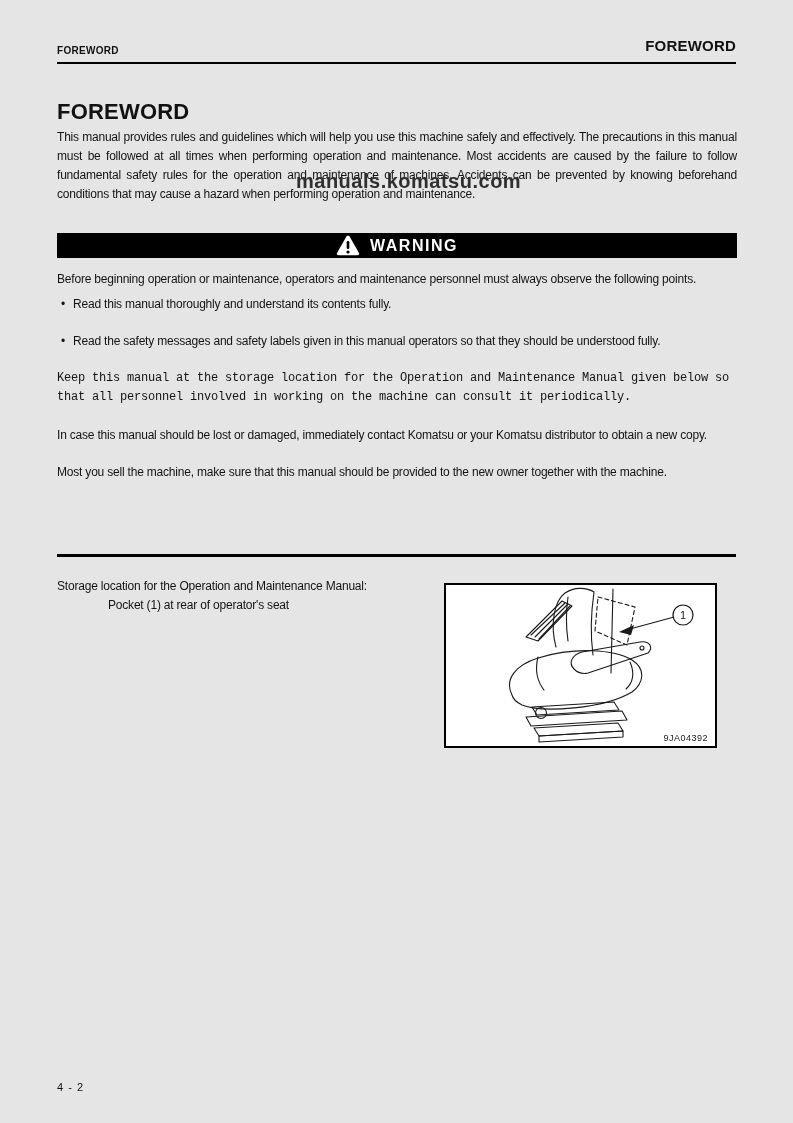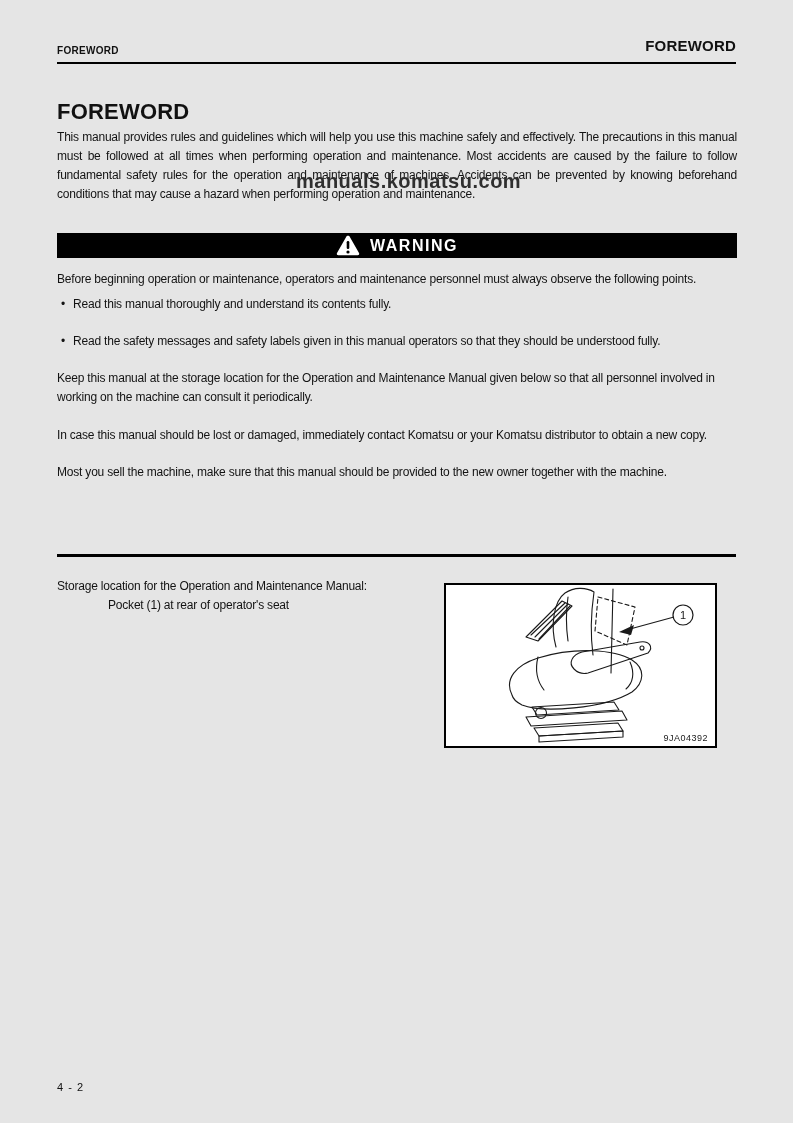--- a/index.html
+++ b/index.html
@@ -57,21 +57,21 @@
   }
   .warning-banner .warn-label {
     color: #ffffff; font-size: 16px; font-weight: bold; letter-spacing: 1.5px;
   }
   .warning-note { left: 57px; top: 262px; width: 682px; margin-top: 8px; }
   .bullet-row { display: flex; }
   .bullet-row .dot { width: 16px; padding-left: 4px; font-size: 12px; }
   .bullet-row .btxt { flex: 1; }
   .bullet-1 { left: 57px; top: 295px; width: 680px; }
   .bullet-2 { left: 57px; top: 332px; width: 680px; }
-  .para-keep  { left: 57px; top: 369px; width: 682px; }
+  .para-keep  { left: 57px; top: 369px; width: 682px; font-family: Liberation Mono, monospace; }
   .para-lost  { left: 57px; top: 426px; width: 682px; }
   .para-sell  { left: 57px; top: 463px; width: 682px; }
   .para-units { left: 57px; top: 500px; width: 682px; }
   .mid-rule {
     left: 57px; top: 554px; width: 679px; height: 3px;
     background: #000000;
   }
   .storage-line1 { left: 57px; top: 577px; width: 390px; }
   .storage-line2 { left: 108px; top: 596px; width: 340px; }
   .figure-box {

